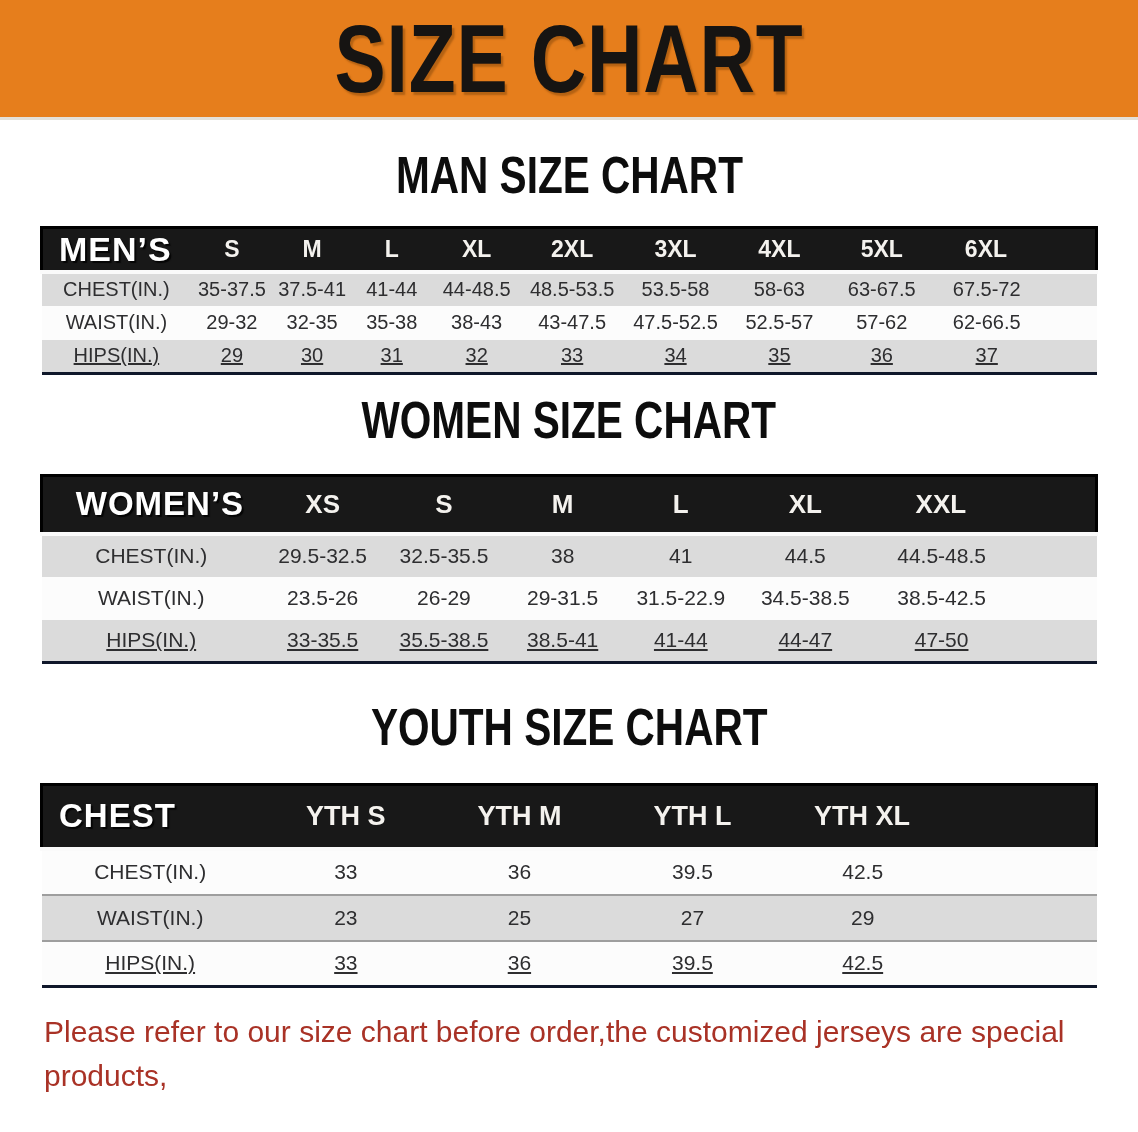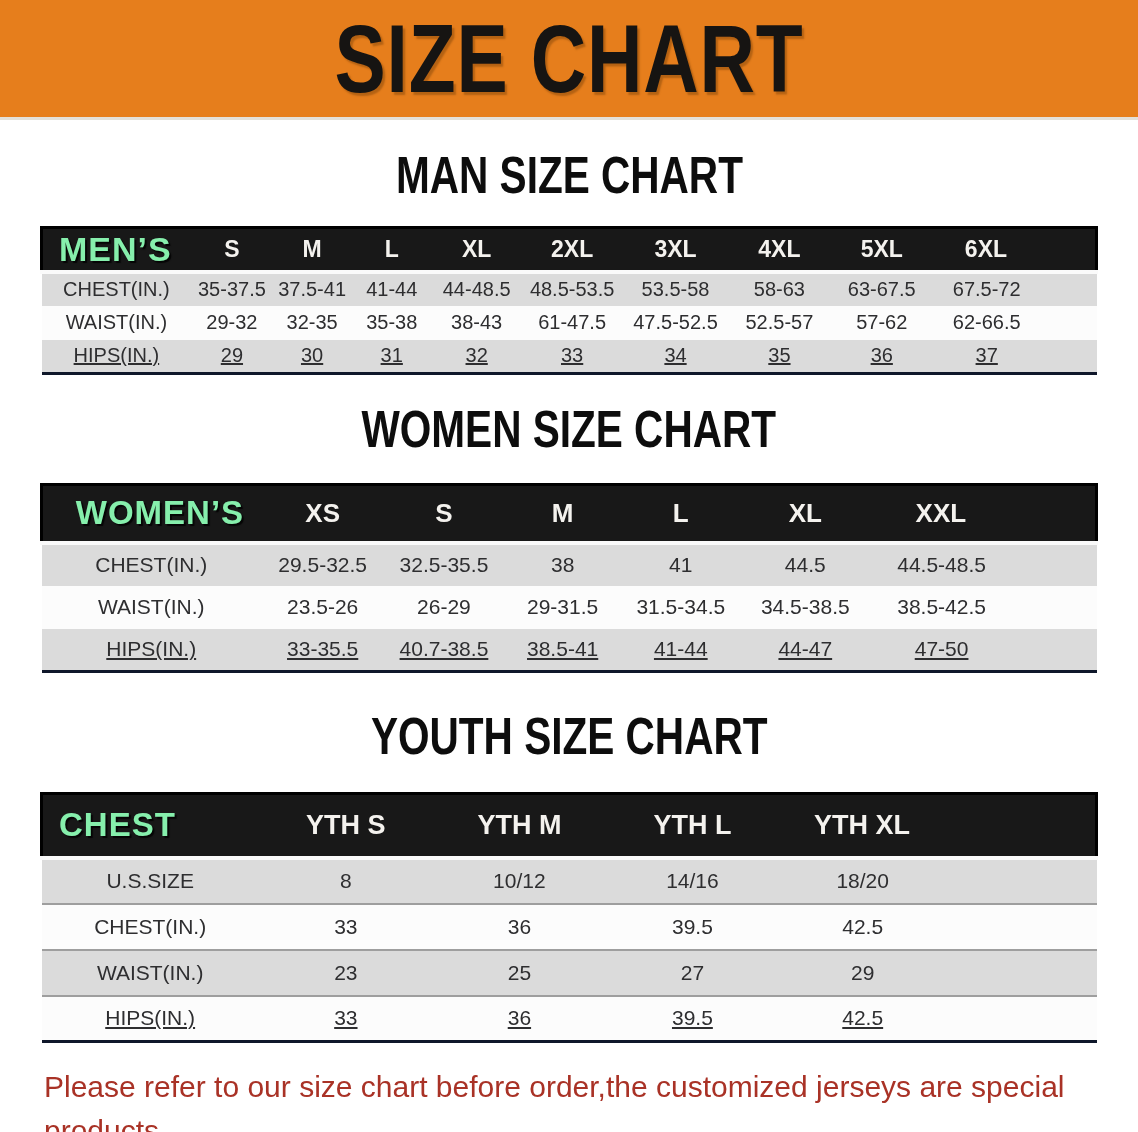--- a/index.html
+++ b/index.html
@@ -38,21 +38,21 @@
   .section-heading span {
     display: inline-block;
     font-size: 52px;
     font-weight: 900;
     color: #0d0d0d;
     transform: scaleX(0.78);
     white-space: nowrap;
     letter-spacing: 0px;
   }
   .heading-man   { margin-top: 25px; }
-  .heading-women { margin-top: 24px; }
+  .heading-women { margin-top: 15px; }
   .heading-youth { margin-top: 33px; }
 
   
   .size-table {
     width: 1058px;
     margin: 0 auto;
     border-collapse: collapse;
     table-layout: fixed;
   }
   .tbl-men   { margin-top: 21px; }
@@ -72,21 +72,21 @@
     background: #181818;
     color: #f4f2ee;
     font-weight: 700;
     border-top: 3px solid #000;
     border-bottom: 3px solid #000;
   }
   .size-table thead th:first-child {
     border-left: 3px solid #000;
     text-align: left;
     padding-left: 16px;
-    color: #86efac;
+    color: #ffffff;
     text-shadow: 2px 2px 1px rgba(0,0,0,0.8);
   }
   .size-table thead th:last-child { border-right: 3px solid #000; }
 
   
   .size-table tbody td { color: #2e2e30; }
   .r-gray  td { background: #DBDBDB; }
   .r-white td { background: #FCFCFC; }
   .size-table tbody tr:first-child td { border-top: 4px solid #FAFAFA; }
   .size-table tbody tr:last-child td { border-bottom: 3px solid #0f172a; text-decoration: underline; }
@@ -170,21 +170,21 @@
       <td>58-63</td>
       <td>63-67.5</td>
       <td>67.5-72</td>
     </tr>
     <tr class="r-white">
       <td class="row-label">WAIST(IN.)</td>
       <td>29-32</td>
       <td>32-35</td>
       <td>35-38</td>
       <td>38-43</td>
-      <td>61-47.5</td>
+      <td>43-47.5</td>
       <td>47.5-52.5</td>
       <td>52.5-57</td>
       <td>57-62</td>
       <td>62-66.5</td>
     </tr>
     <tr class="r-gray">
       <td class="row-label">HIPS(IN.)</td>
       <td>29</td>
       <td>30</td>
       <td>31</td>
@@ -231,28 +231,28 @@
       <td>38</td>
       <td>41</td>
       <td>44.5</td>
       <td>44.5-48.5</td>
     </tr>
     <tr class="r-white">
       <td class="row-label">WAIST(IN.)</td>
       <td>23.5-26</td>
       <td>26-29</td>
       <td>29-31.5</td>
-      <td>31.5-34.5</td>
+      <td>31.5-22.9</td>
       <td>34.5-38.5</td>
       <td>38.5-42.5</td>
     </tr>
     <tr class="r-gray">
       <td class="row-label">HIPS(IN.)</td>
       <td>33-35.5</td>
-      <td>40.7-38.5</td>
+      <td>35.5-38.5</td>
       <td>38.5-41</td>
       <td>41-44</td>
       <td>44-47</td>
       <td>47-50</td>
     </tr>
   </tbody>
 </table>
 
 <div class="section-heading heading-youth">
   <span>YOUTH SIZE CHART</span>
@@ -269,27 +269,20 @@
   <thead>
     <tr>
       <th>CHEST</th>
       <th>YTH S</th>
       <th>YTH M</th>
       <th>YTH L</th>
       <th>YTH XL</th>
     </tr>
   </thead>
   <tbody>
-    <tr class="r-gray">
-      <td class="row-label">U.S.SIZE</td>
-      <td>8</td>
-      <td>10/12</td>
-      <td>14/16</td>
-      <td>18/20</td>
-    </tr>
     <tr class="r-white">
       <td class="row-label">CHEST(IN.)</td>
       <td>33</td>
       <td>36</td>
       <td>39.5</td>
       <td>42.5</td>
     </tr>
     <tr class="r-gray">
       <td class="row-label">WAIST(IN.)</td>
       <td>23</td>

